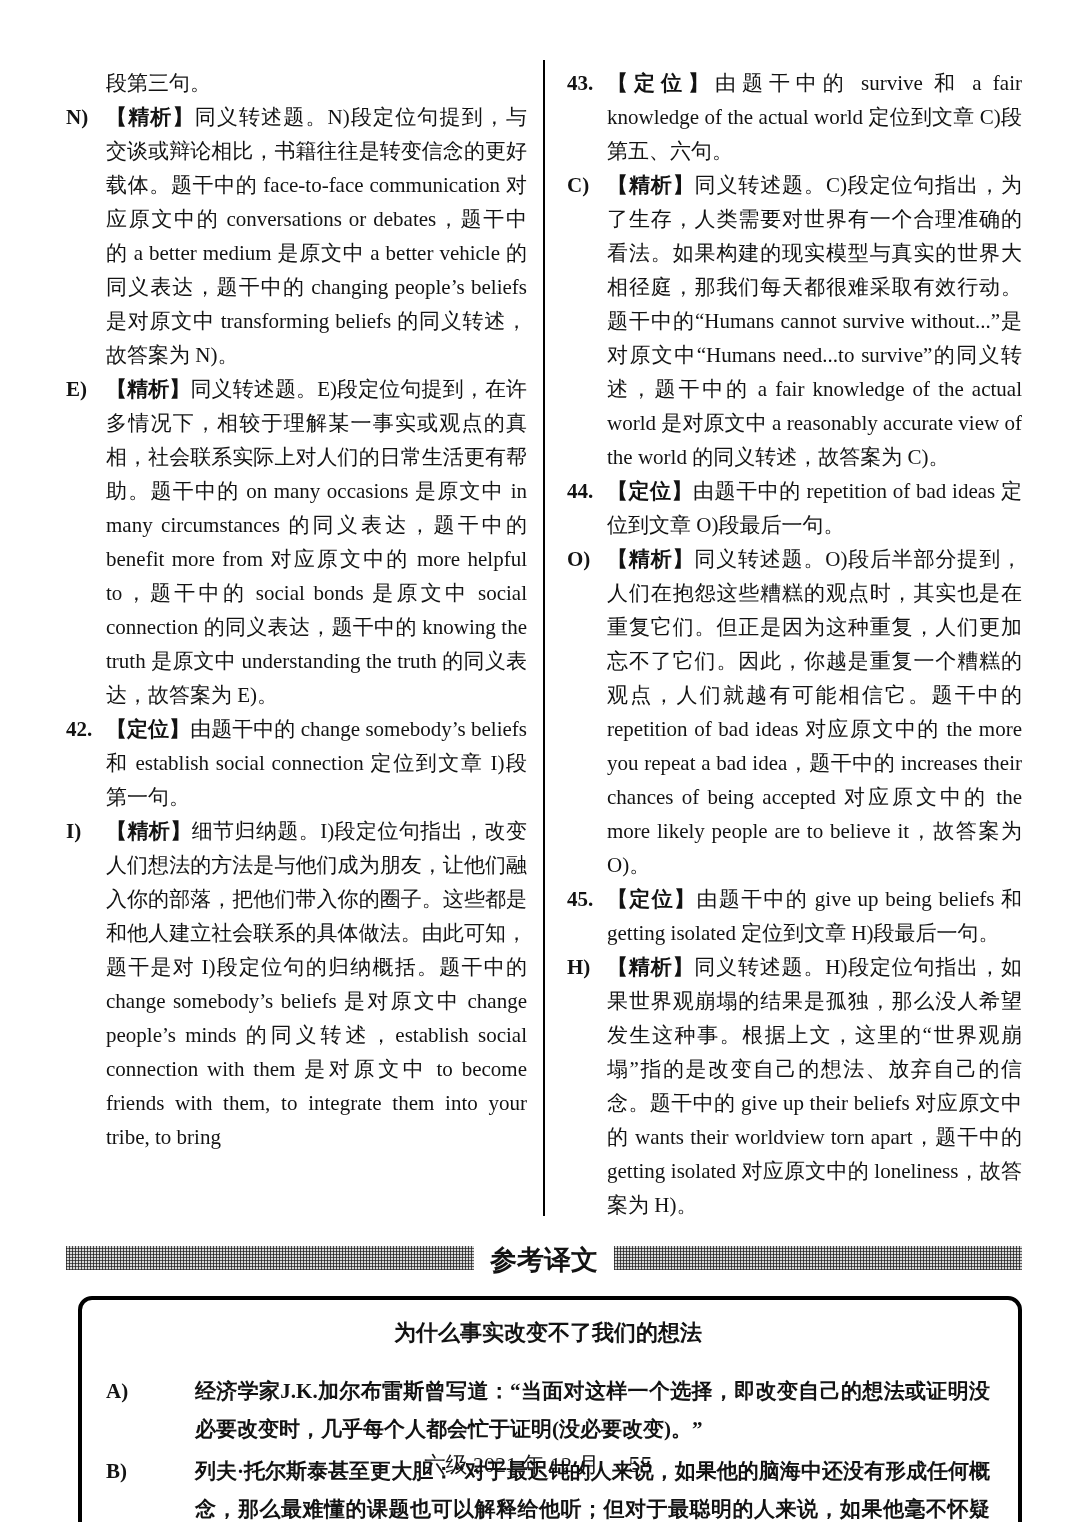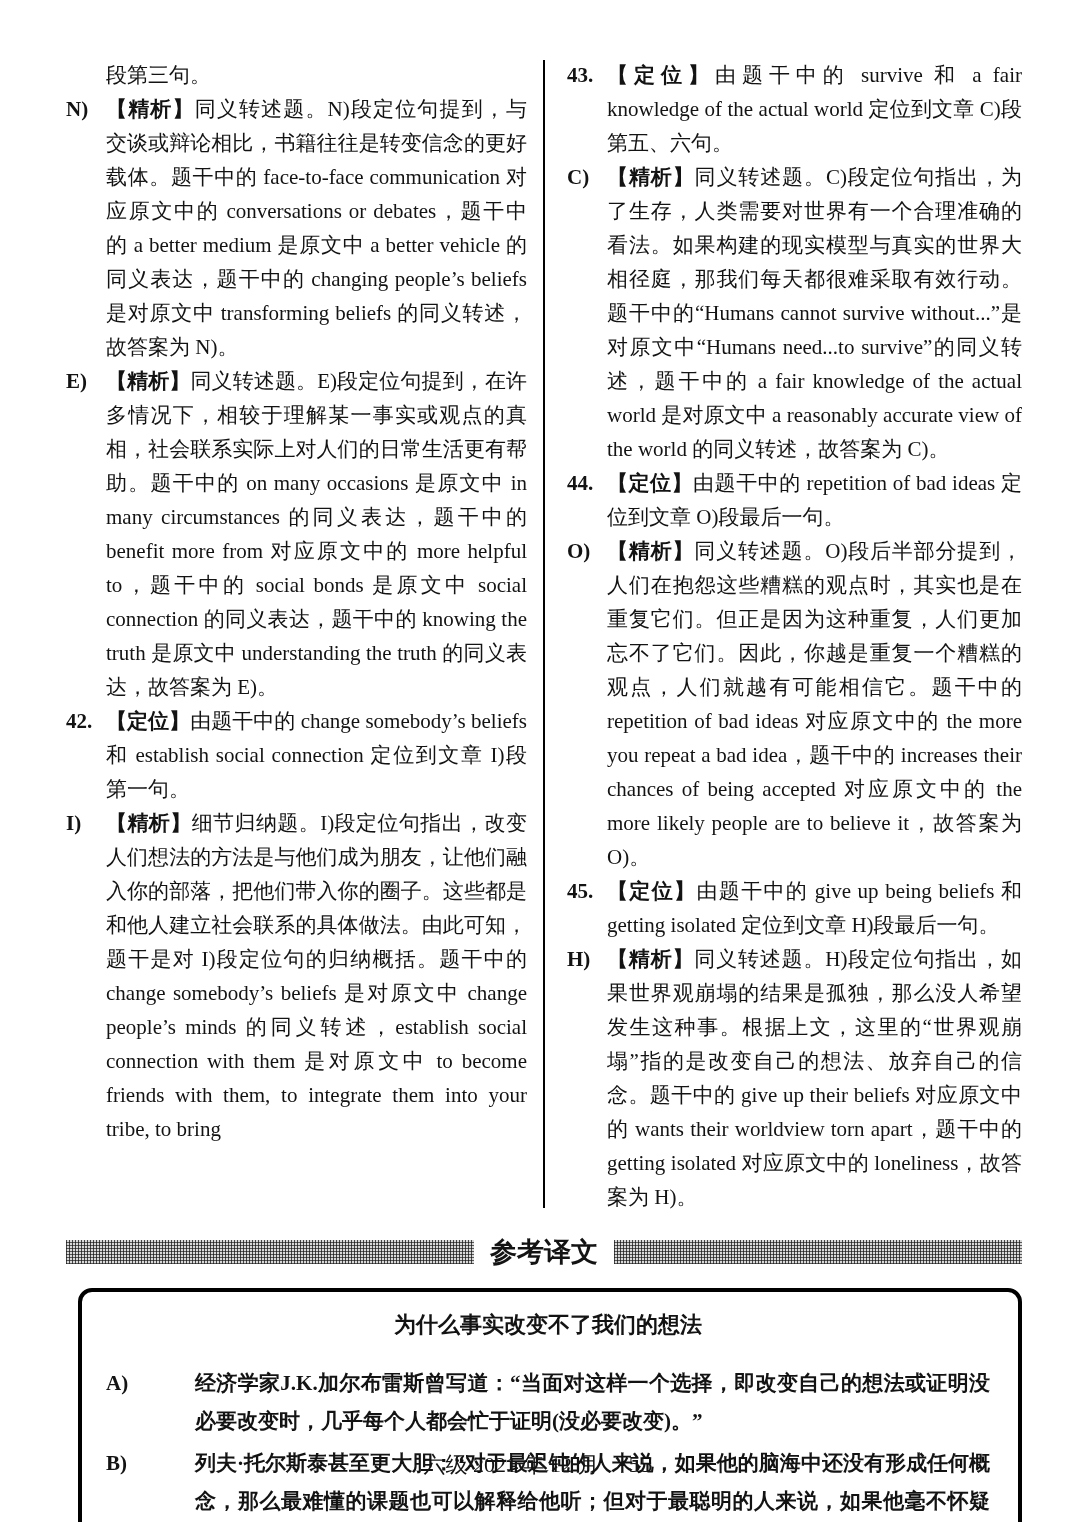--- a/index.html
+++ b/index.html
@@ -7,31 +7,31 @@
     position:relative;
     width:1076px; height:1522px;
     background:#ffffff;
     color:#131313;
     font-family:"Liberation Serif","DejaVu Serif",serif;
     box-sizing:border-box;
     padding:58px 54px 0 66px;
     overflow:hidden;
   }
   .columns { display:flex; align-items:stretch; }
-  .column { width:50%; box-sizing:border-box; }
+  .column { width:50%; box-sizing:border-box;margin-top:8px; }
   .column.left  { padding-right:16px; }
   .column.right { padding-left:22px; }
   .col-divider { width:2px; background:#000; flex:0 0 2px; margin:2px 0 6px; }
 
   .entry { display:flex; font-size:21px; line-height:34px; }
   .entry-label { flex:0 0 40px; font-weight:700; }
   .entry-body  { flex:1; text-align:justify; }
   .entry-tag   { font-weight:700; }
 
-  .banner { display:flex; align-items:center; margin-top:24px; }
+  .banner { display:flex; margin-top:24px; }
   .banner-pattern {
     flex:1; height:24px;
     background-image:
       repeating-linear-gradient(90deg, rgba(20,20,20,.75) 0 1px, transparent 1px 3px),
       repeating-linear-gradient(0deg,  rgba(20,20,20,.65) 0 1px, transparent 1px 3px);
     background-color:#d9d9d9;
   }
   .banner-title {
     font-weight:700; font-size:27px; line-height:28px;
     padding:0 16px; white-space:nowrap;

